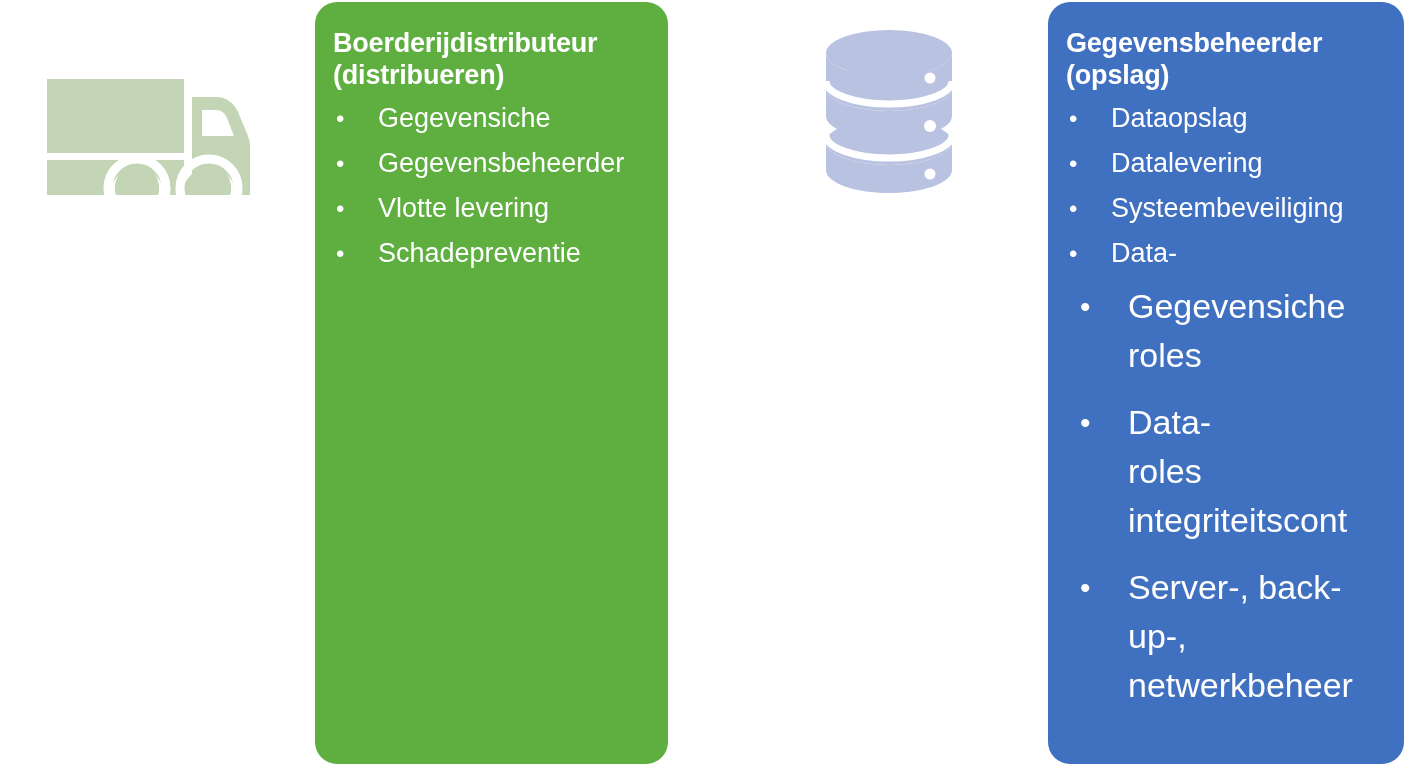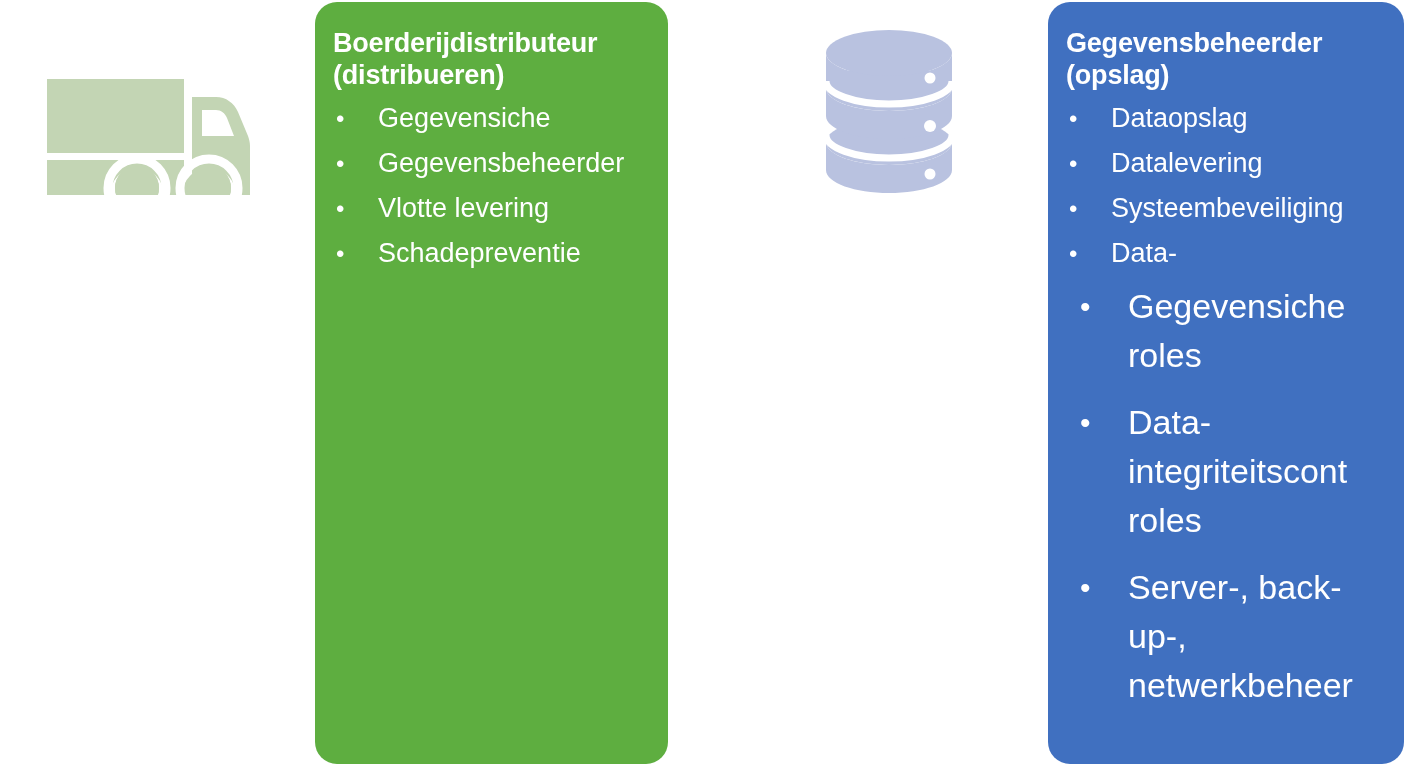--- a/index.html
+++ b/index.html
@@ -251,22 +251,22 @@
 
     <ul class="blue-large">
       <li>
         <span class="dot">•</span>
         <span class="wrapline">Gegevensiche</span>
         <span class="wrapline">roles</span>
       </li>
       <li>
         <span class="dot">•</span>
         <span class="wrapline">Data-</span>
+        <span class="wrapline">roles</span>
         <span class="wrapline">integriteitscont</span>
-        <span class="wrapline">roles</span>
       </li>
       <li>
         <span class="dot">•</span>
         <span class="wrapline">Server-, back-</span>
         <span class="wrapline">up-,</span>
         <span class="wrapline">netwerkbeheer</span>
       </li>
     </ul>
   </div>
 

